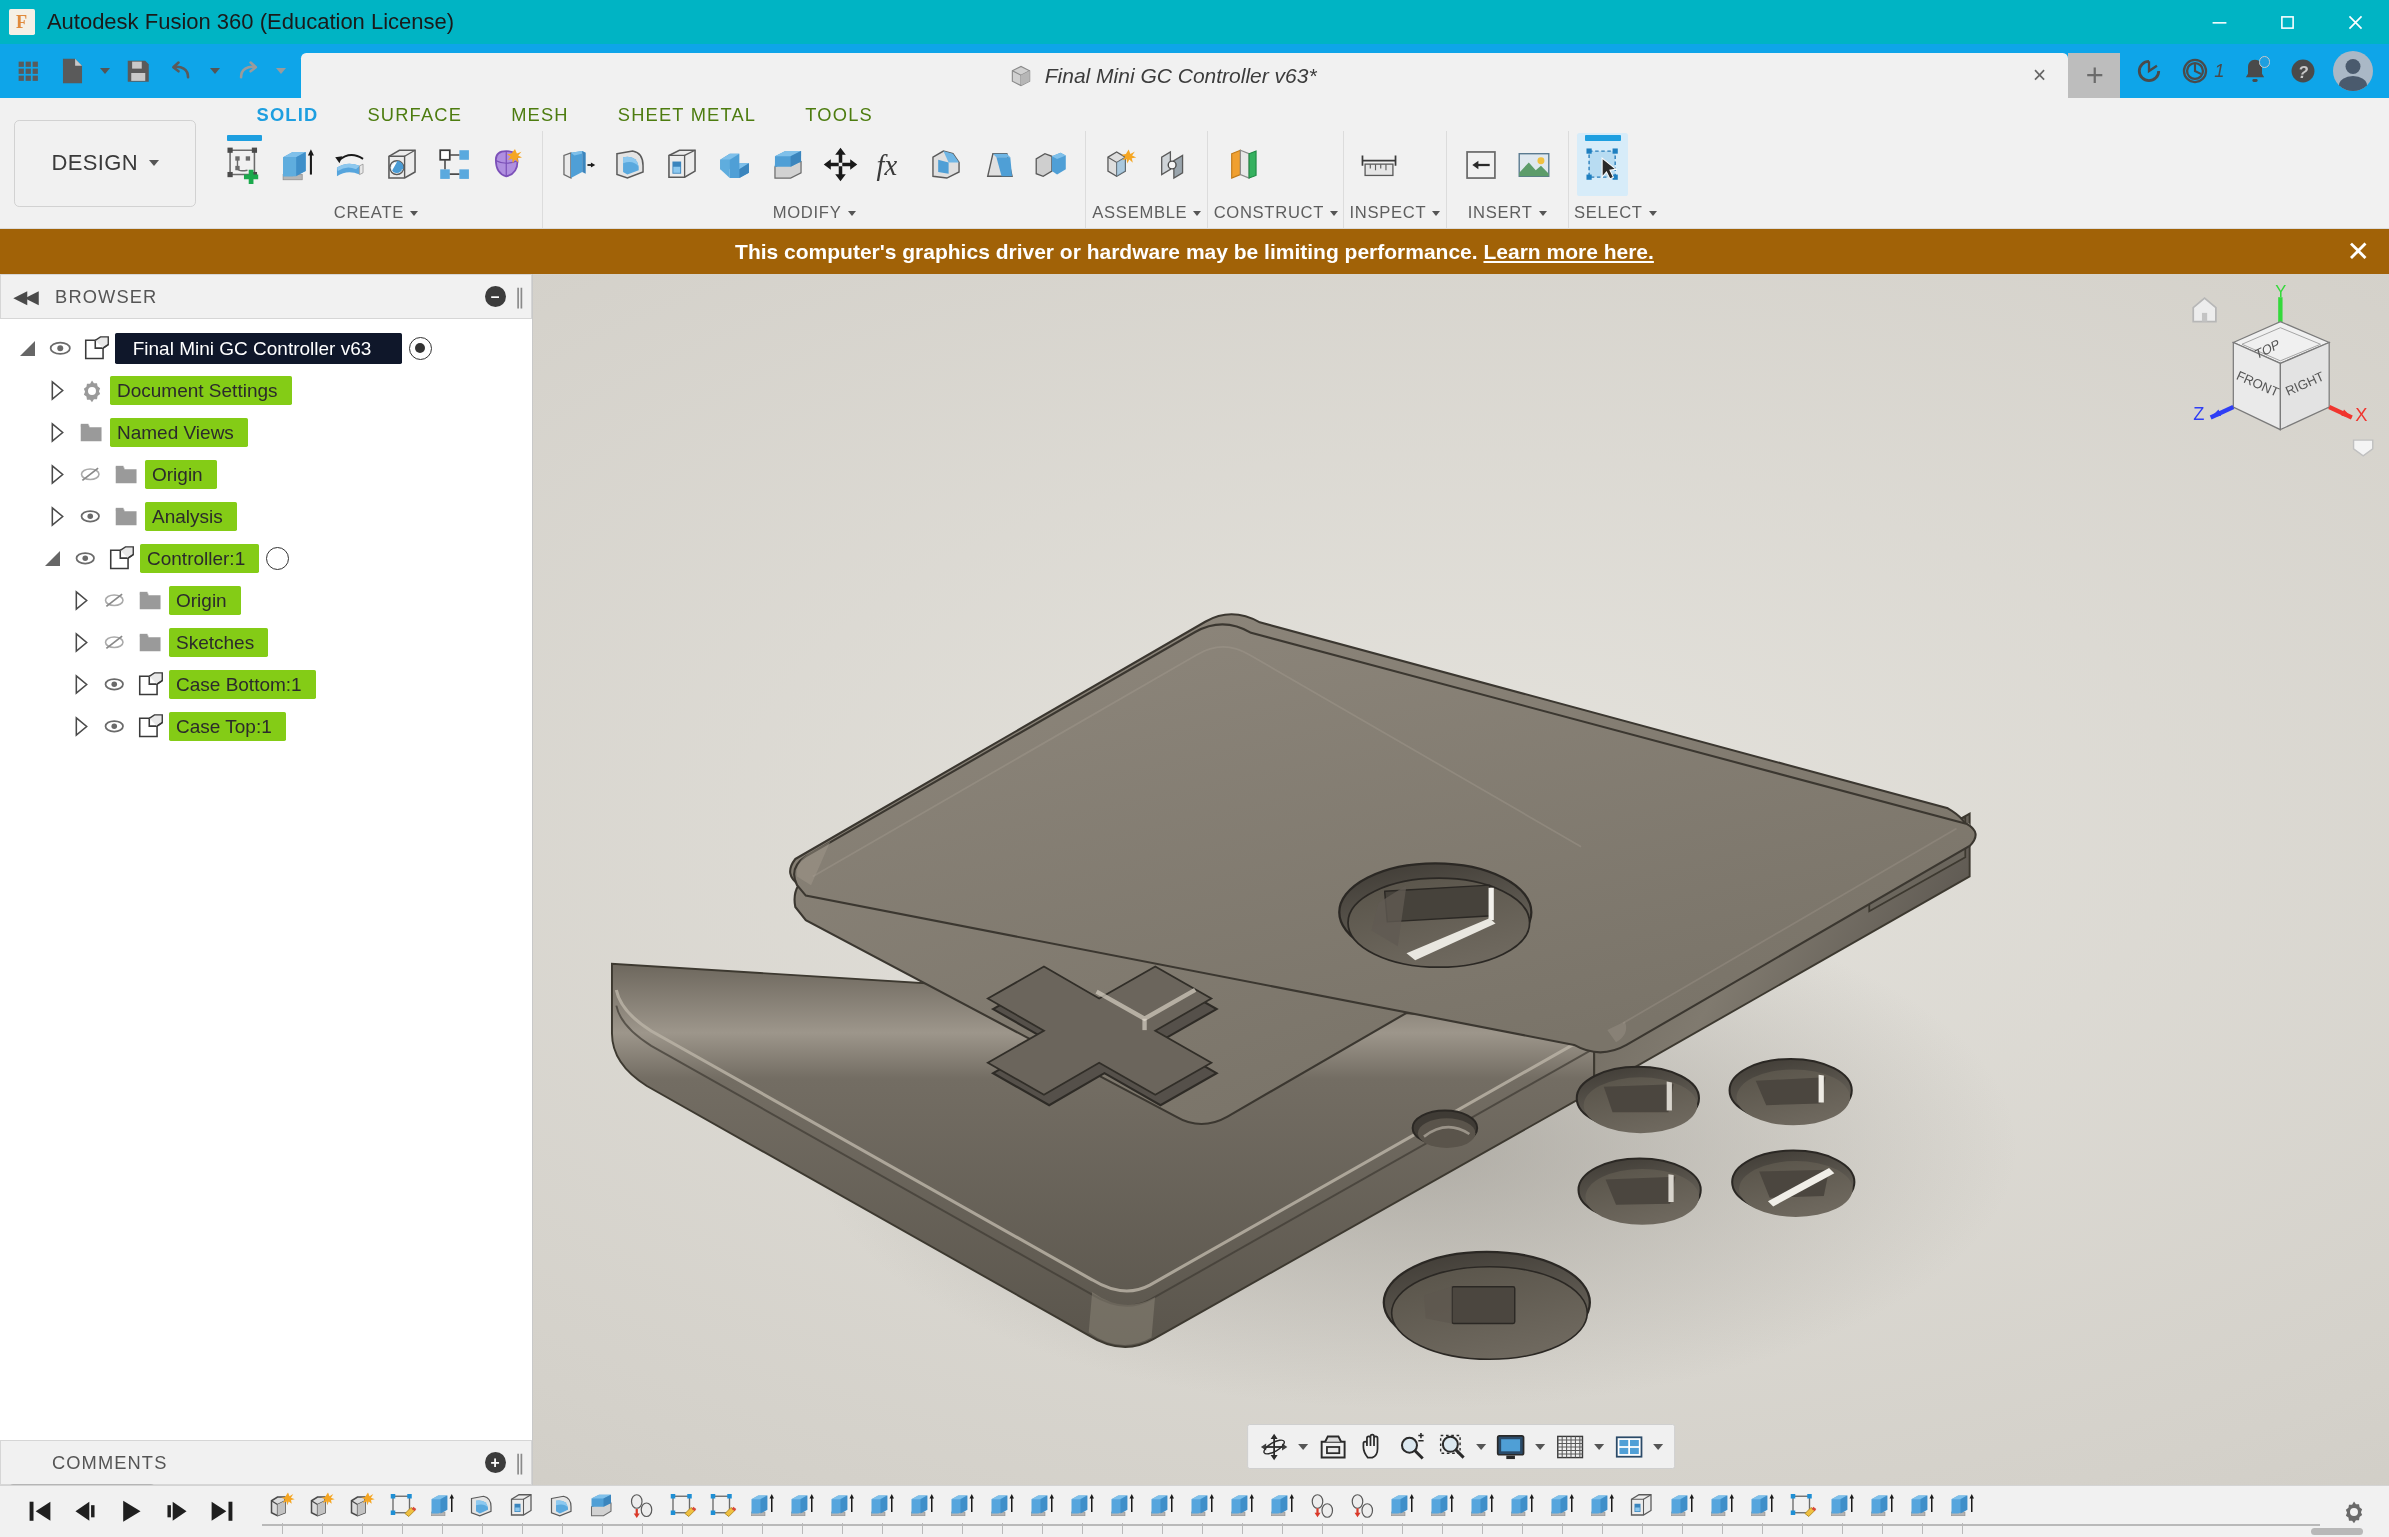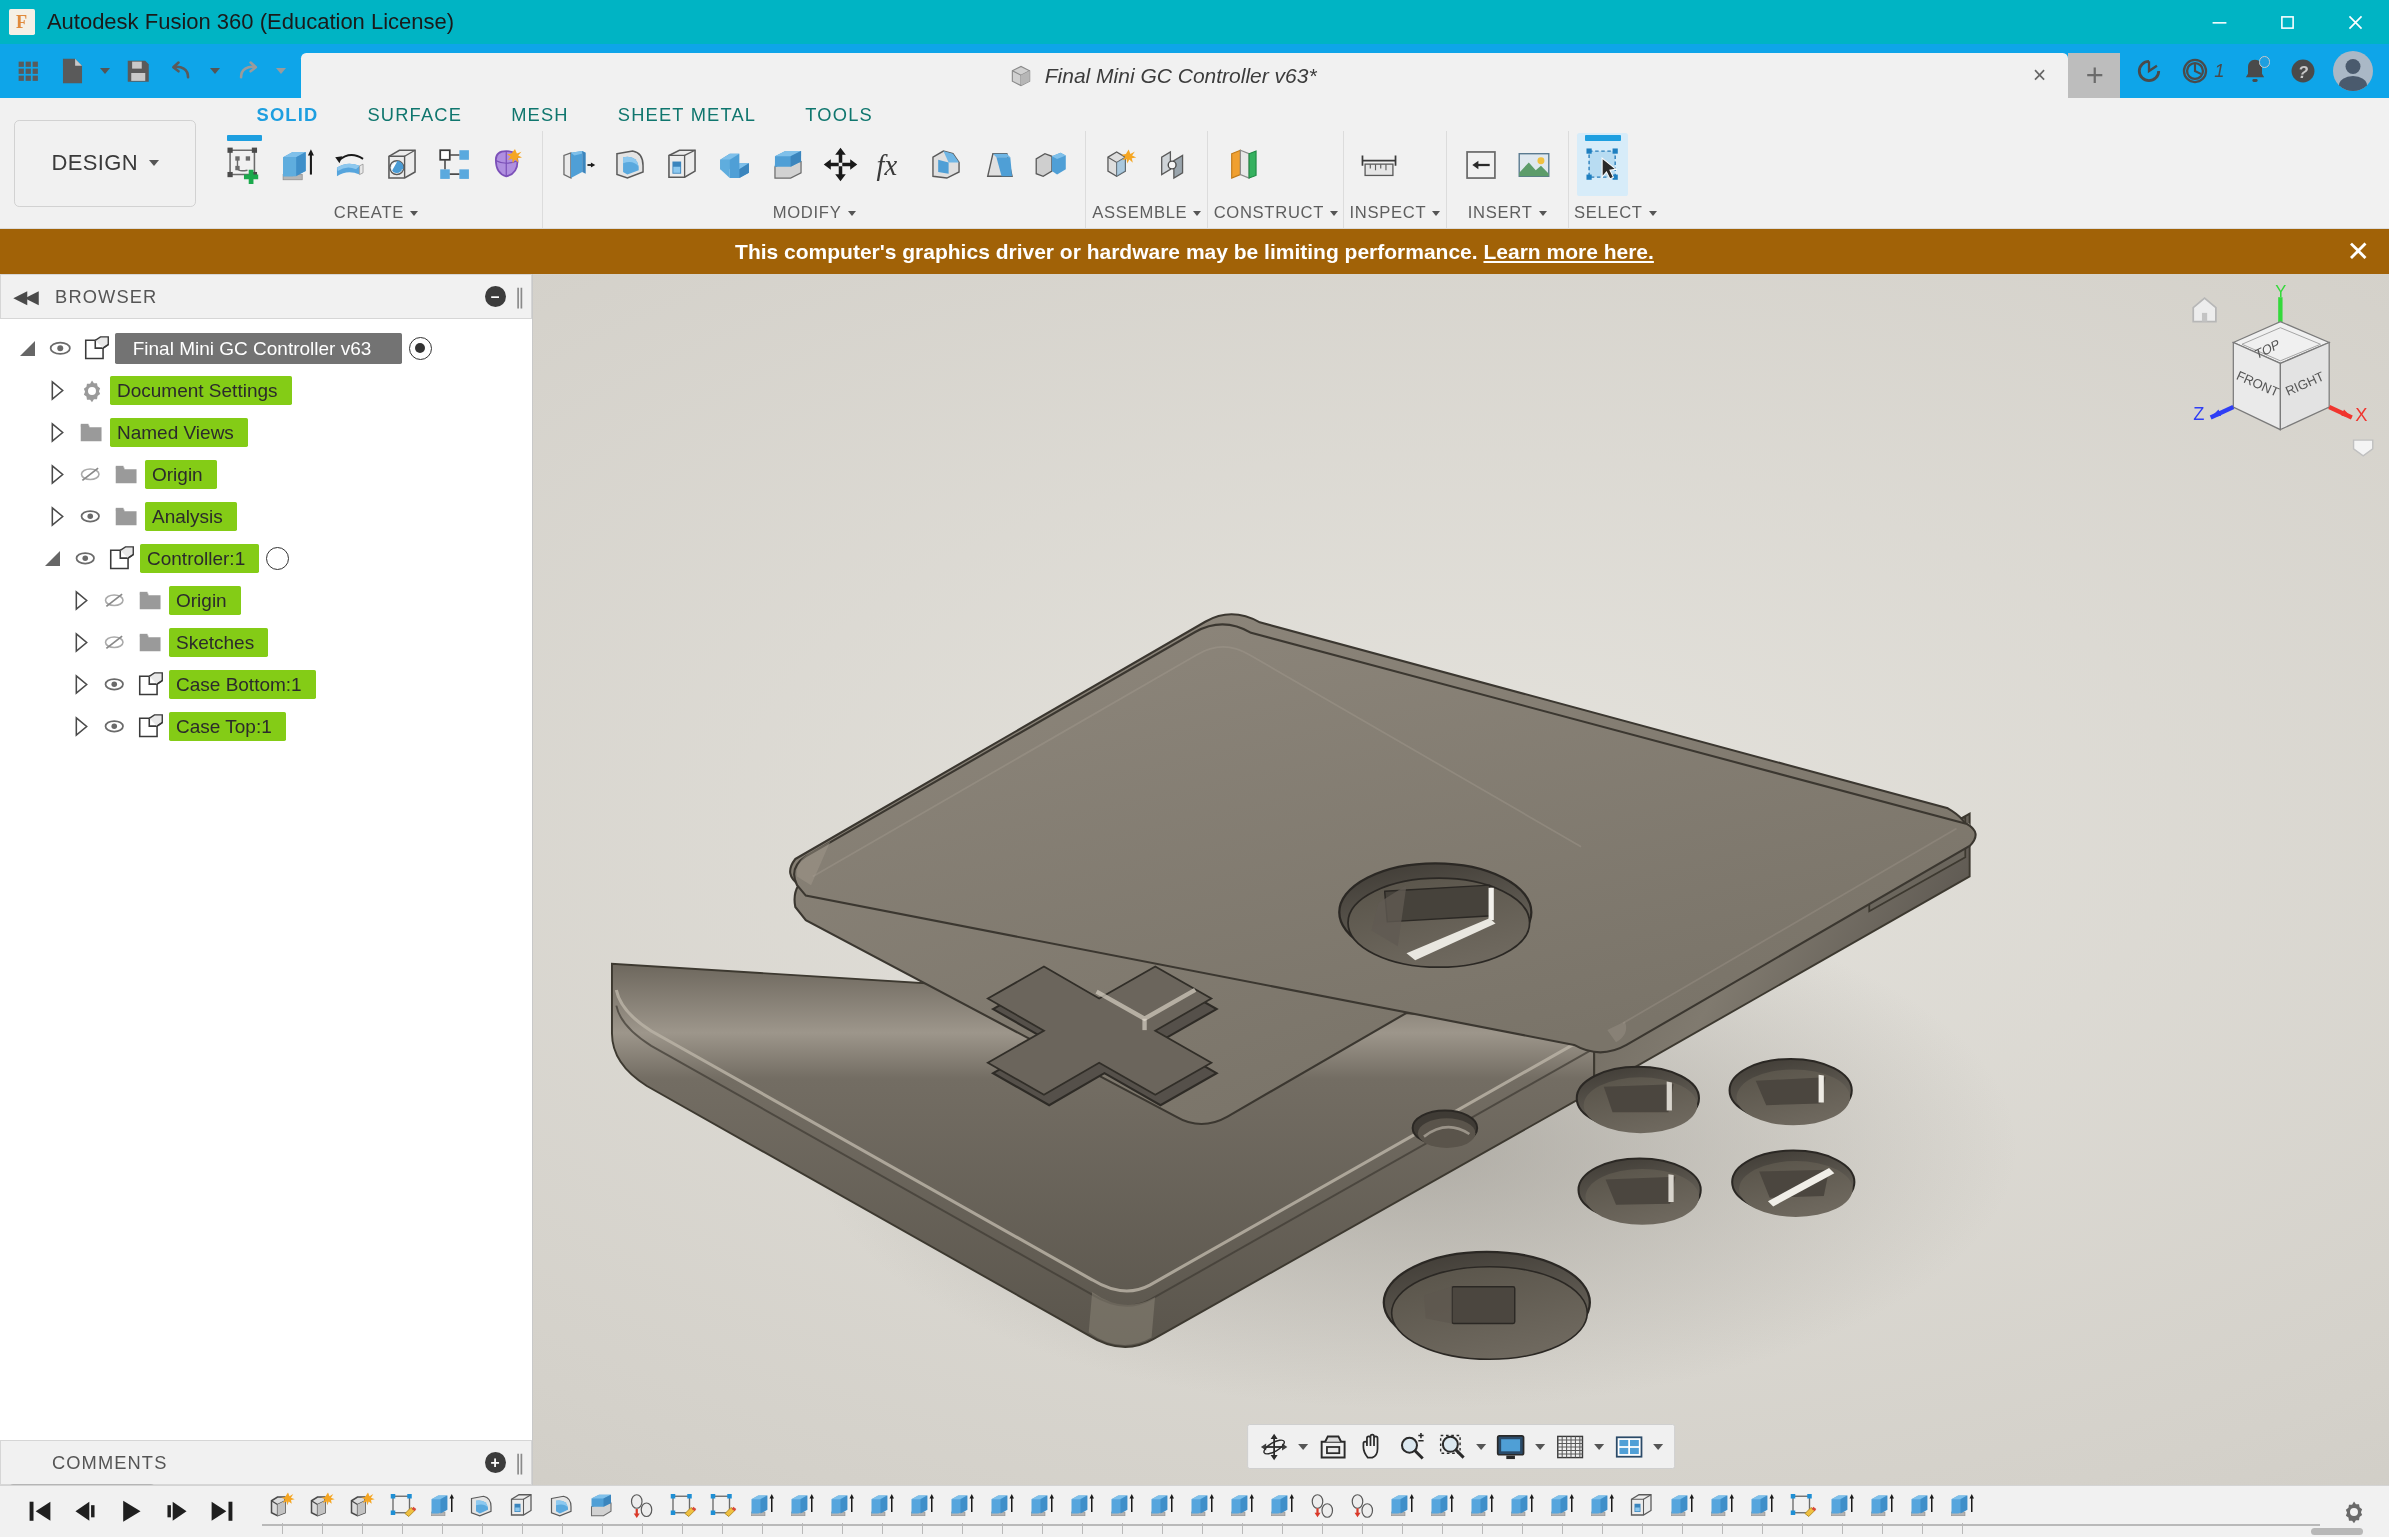--- a/index.html
+++ b/index.html
@@ -127,21 +127,21 @@
   .design-btn {
     width: 182px; height: 87px;
     border: 0.9px solid #d2d2d2; border-radius: 5.2px;
     background: #f1f1f1;
     display: flex; align-items: center; justify-content: center; gap: 10.5px;
     font-size: 22px; color: #3a3a3a; letter-spacing: 0.4px;
   }
   .ribbon-body { flex: 1; display: flex; flex-direction: column; min-width: 0; }
   .tabrow { height: 33px; display: flex; align-items: flex-end; padding-left: 22px; gap: 0; }
   .rtab {
-    font-size: 18.3px; color: #0f766e; letter-spacing: 1.2px;
+    font-size: 18.3px; color: #4d7c0f; letter-spacing: 1.2px;
     padding: 0 24.5px; height: 33px; line-height: 33px;
   }
   .rtab.active { color: #1e9fe0; font-weight: bold; }
   .panels { flex: 1; display: flex; align-items: stretch; }
   .panel {
     display: flex; flex-direction: column;
     border-right: 0.9px solid #dcdcdc;
     padding: 0 5.2px;
     position: relative;
   }
@@ -232,21 +232,21 @@
     border-bottom: 15px solid #666;
     border-left: 15px solid transparent;
   }
   .eye { width: 35px; flex: none; display: flex; align-items: center; justify-content: center; }
   .ticon { width: 37px; flex: none; display: flex; align-items: center; justify-content: center; }
   .tlabel {
     background: #84cc16; padding: 3.5px 14px 3.5px 7px; border-radius: 1.7px;
     white-space: nowrap;
   }
   .tnode.root .tlabel {
-    background: #737373; color: #fff; padding: 4.4px 31px 4.4px 17.5px;
+    background: #0f172a; color: #fff; padding: 4.4px 31px 4.4px 17.5px;
   }
   .tnode .trail { margin-left: 7px; display: flex; align-items: center; }
   .radio-filled {
     width: 23px; height: 23px; border-radius: 50%;
     border: 1.7px solid #333; position: relative; background: #fff;
   }
   .radio-filled::after {
     content: ""; position: absolute; left: 4.4px; top: 4.4px;
     width: 10.5px; height: 10.5px; border-radius: 50%; background: #333;
   }

